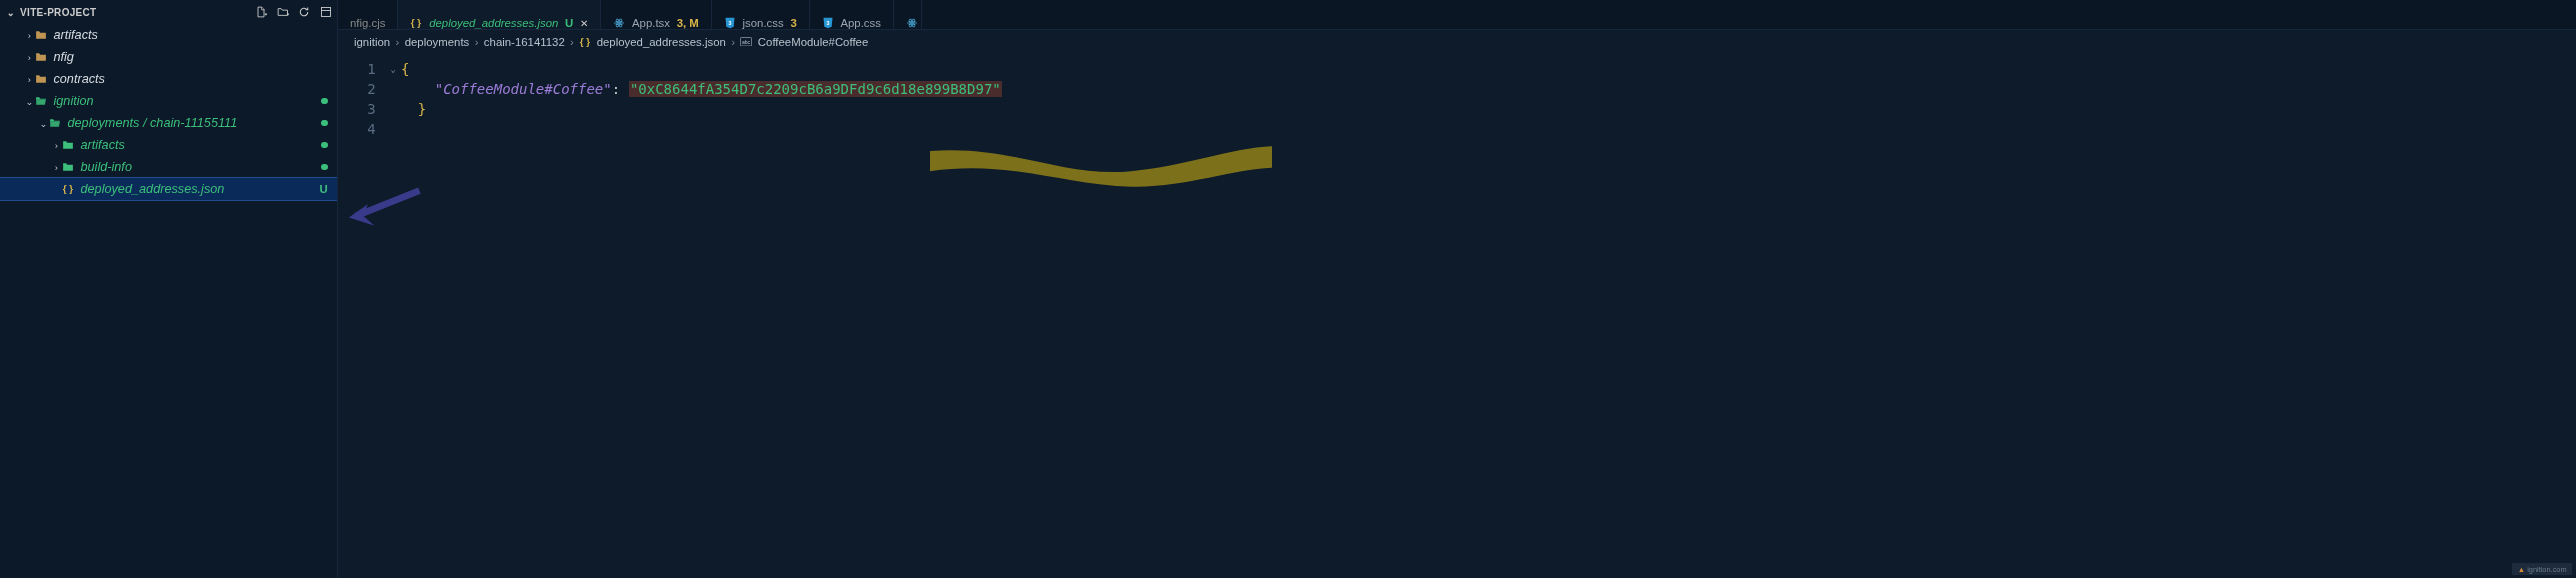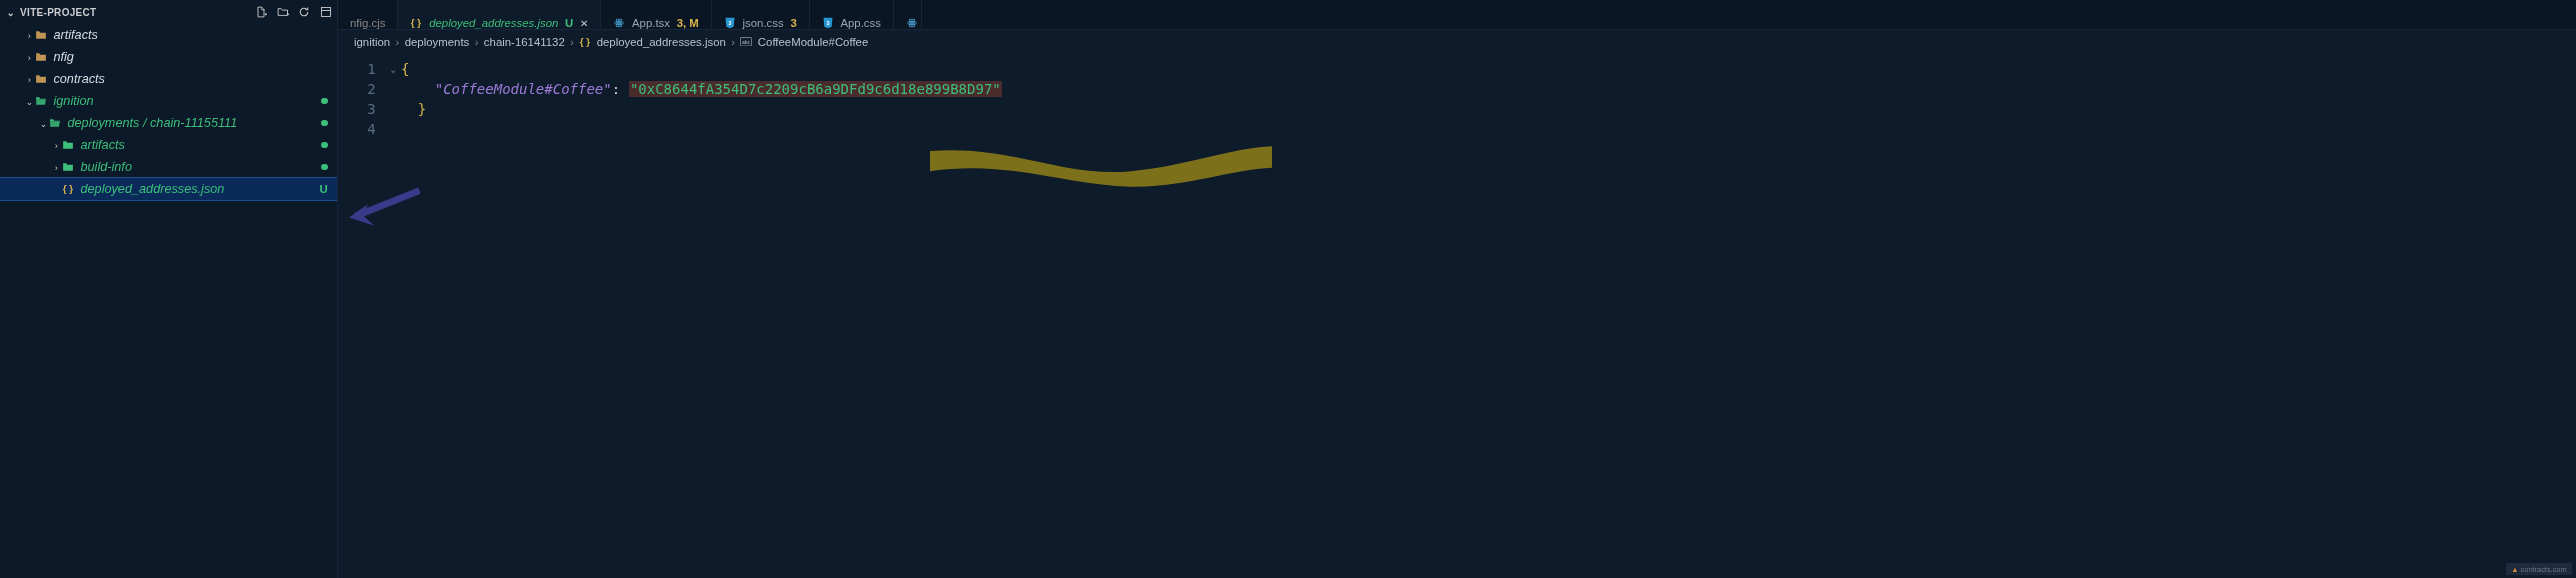--- a/index.html
+++ b/index.html
@@ -421,15 +421,15 @@
     </svg>
   </div>
 </div>
 
 <svg class="annot-arrow" viewBox="0 0 120 70">
   <path d="M115 10 L20 48" stroke="#3a3a8a" stroke-width="10" fill="none"></path>
   <path d="M10 50 L38 30 L32 48 L48 62 Z" fill="#3a3a8a"></path>
 </svg>
 
 <div class="watermark">
-  <span style="color:#d98c3a;">▲</span> <span>contracts.com</span>
+  <span style="color:#d98c3a;">▲</span> <span>ignition.com</span>
 </div>
 
 
 </body></html>

